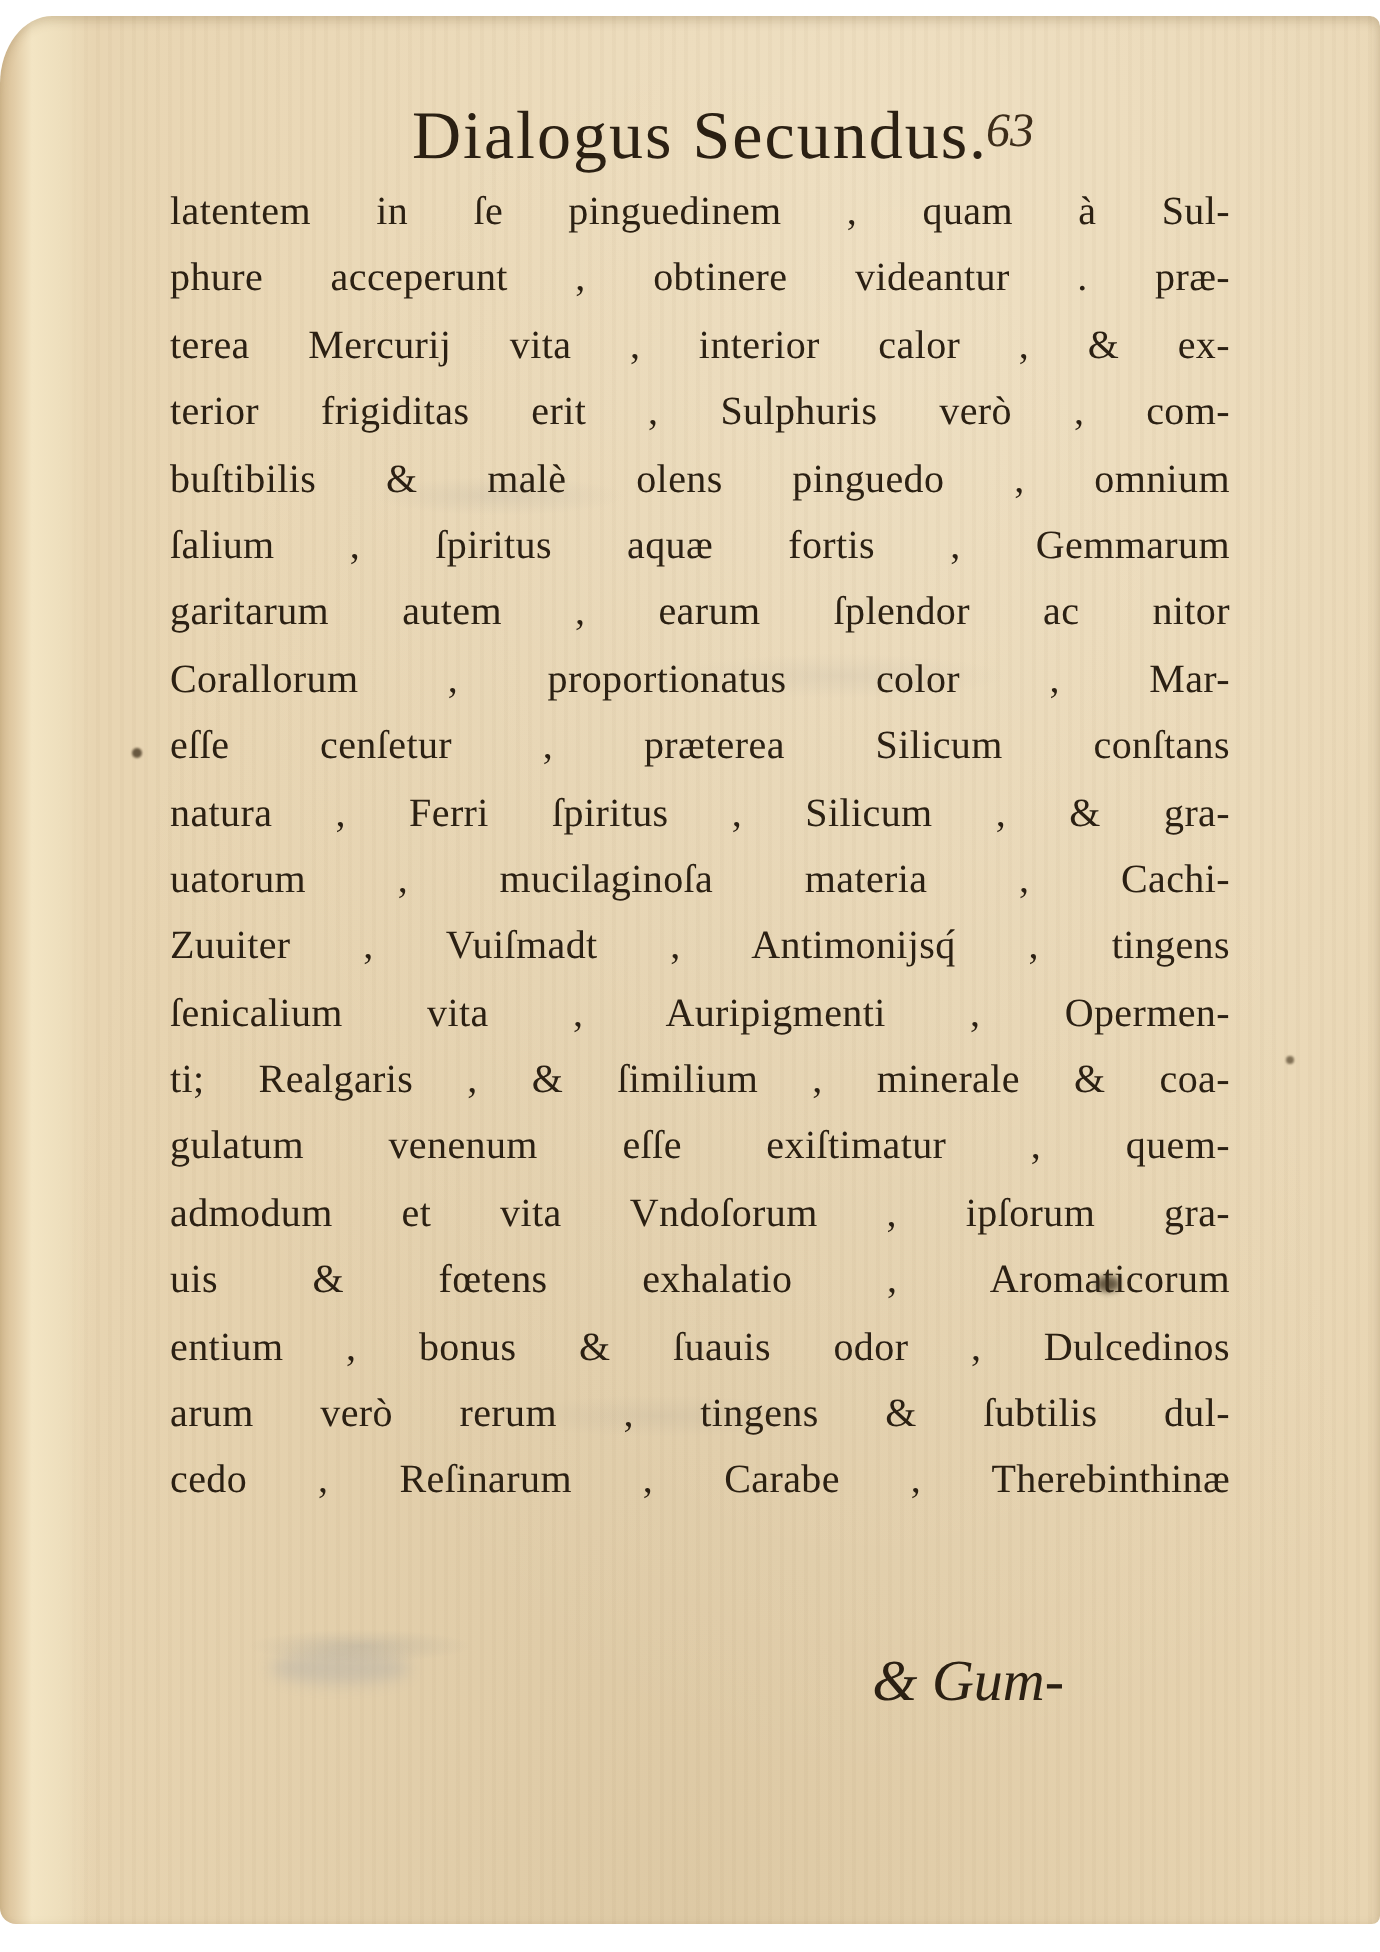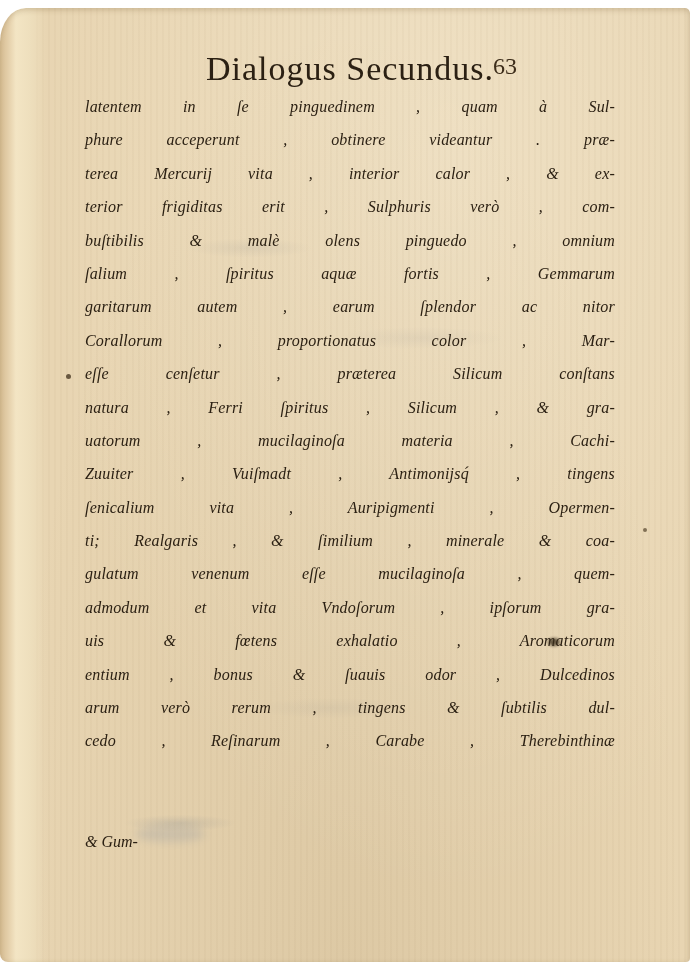--- a/index.html
+++ b/index.html
@@ -50,48 +50,49 @@
     font-size: 34px;
     letter-spacing: 1px;
     font-style: normal;
     color: #2b2013;
   }
   .page-number {
     position: absolute;
     right: 98px;
     top: 3px;
     font-size: 24px;
+    font-style: italic;
     color: #3d2d1a;
   }
   .body-text {
     position: absolute;
     top: 82px;
     left: 85px;
     width: 530px;
   }
   .line {
     height: 33.4px;
     line-height: 33.4px;
-    font-style: italic;
-    font-size: 16px;
+    font-size: 20px;
     text-align: justify;
     text-align-last: justify;
     text-justify: inter-word;
     white-space: normal;
     letter-spacing: 0.2px;
   }
   .catchword {
     position: absolute;
     top: 817px;
     left: 85px;
     width: 530px;
     height: 33.4px;
     line-height: 33.4px;
     font-style: italic;
-    font-size: 16px;
+    font-size: 29px;
+    text-align: right;
     padding-right: 83px;
     box-sizing: border-box;
   }
   
   .ink-blot {
     position: absolute;
     left: 548px;
     top: 630px;
     width: 12px;
     height: 8px;
@@ -151,21 +152,21 @@
       <div class="line">buſtibilis &amp; malè olens pinguedo , omnium</div>
       <div class="line">ſalium , ſpiritus aquæ fortis , Gemmarum</div>
       <div class="line">garitarum autem , earum ſplendor ac nitor</div>
       <div class="line">Corallorum , proportionatus color , Mar-</div>
       <div class="line">eſſe cenſetur , præterea Silicum conſtans</div>
       <div class="line">natura , Ferri ſpiritus , Silicum , &amp; gra-</div>
       <div class="line">uatorum , mucilaginoſa materia , Cachi-</div>
       <div class="line">Zuuiter , Vuiſmadt , Antimonijsq́ , tingens</div>
       <div class="line">ſenicalium vita , Auripigmenti , Opermen-</div>
       <div class="line">ti; Realgaris , &amp; ſimilium , minerale &amp; coa-</div>
-      <div class="line">gulatum venenum eſſe mucilaginoſa , quem-</div>
+      <div class="line">gulatum venenum eſſe exiſtimatur , quem-</div>
       <div class="line">admodum et vita Vndoſorum , ipſorum gra-</div>
       <div class="line">uis &amp; fœtens exhalatio , Aromaticorum</div>
       <div class="line">entium , bonus &amp; ſuauis odor , Dulcedinos</div>
       <div class="line">arum verò rerum , tingens &amp; ſubtilis dul-</div>
       <div class="line">cedo , Reſinarum , Carabe , Therebinthinæ</div>
     </div>
 
   <div class="catchword">&amp; Gum-</div>
 
   <div class="ink-blot"></div>

